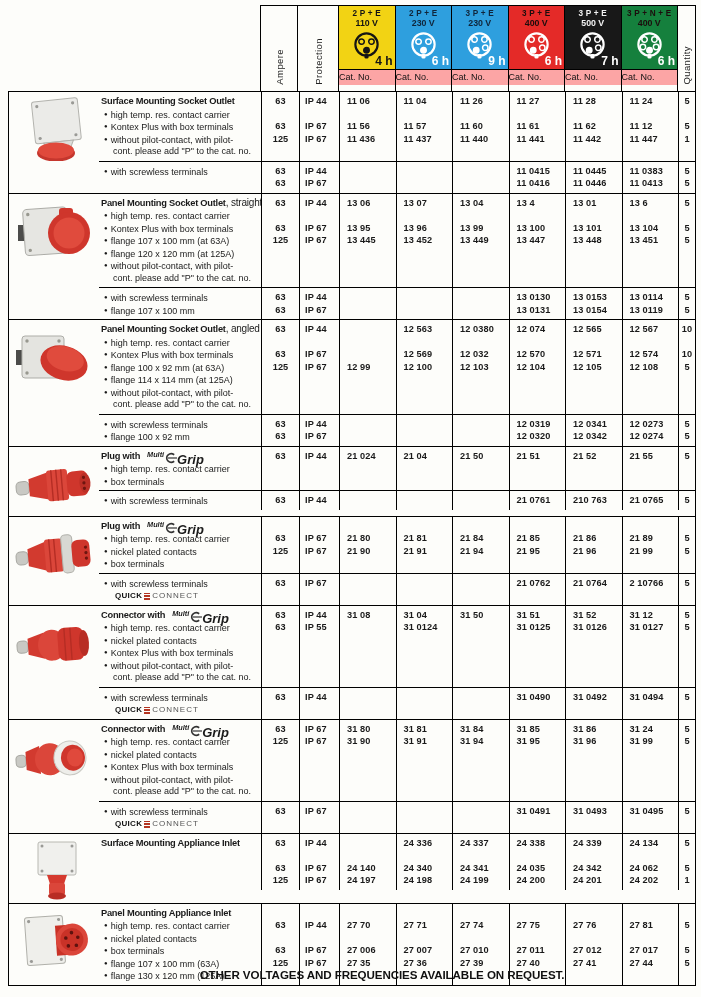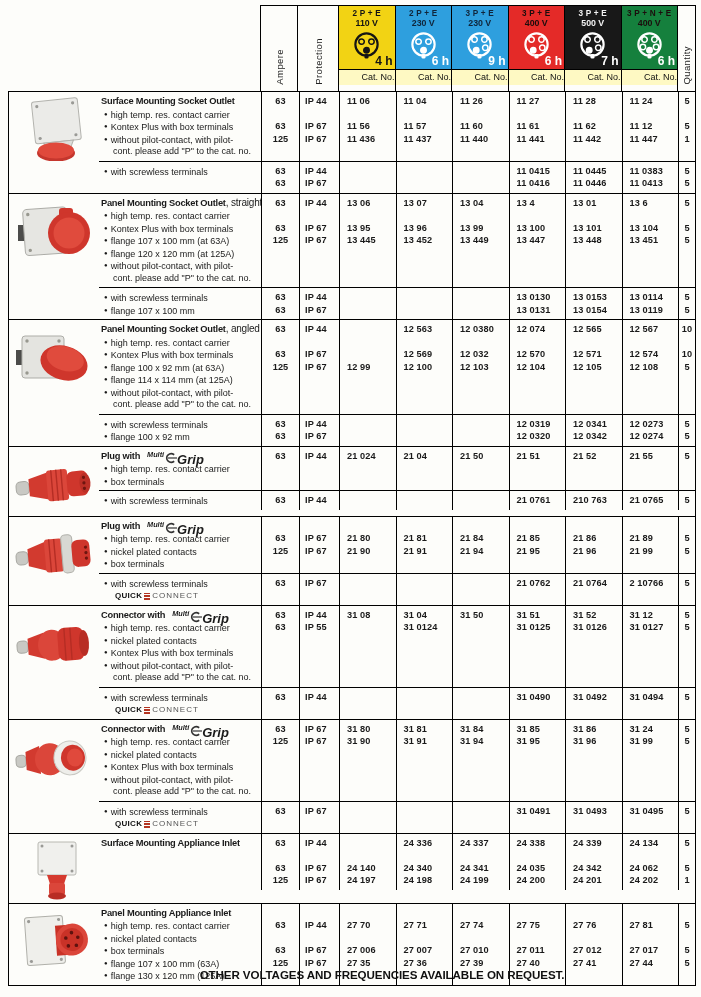--- a/index.html
+++ b/index.html
@@ -17,21 +17,21 @@
   .h-prot{width:40px;flex:none;border-left:none;border-right:none;}
   .h-qty{flex:1;border-right:1px solid #000;}
   .vtext{writing-mode:vertical-rl;transform:rotate(180deg);font-size:9.5px;color:#222;letter-spacing:.4px;}
   .h-cols{display:flex;flex:none;}
   .h-col{width:56.5px;flex:none;box-sizing:border-box;border-left:1px solid #000;border-top:1px solid #000;}
   .cblock{position:relative;height:63px;display:flex;flex-direction:column;align-items:center;padding-top:3px;box-sizing:border-box;}
   .cfg{font-size:8.2px;font-weight:700;letter-spacing:.2px;white-space:nowrap;}
   .volt{font-size:8.8px;font-weight:700;}
   .face{margin-top:0;}
   .clock{position:absolute;right:2px;bottom:1px;font-size:12px;font-weight:700;}
-  .catno{height:15px;line-height:14px;text-align:right;font-size:9px;border-top:1px solid #000;background:#fef9c3;color:#111;}
+  .catno{height:15px;line-height:14px;text-align:left;font-size:9px;border-top:1px solid #000;background:#fca5a5;color:#111;}
   
   .tbody{border:1.5px solid #000;background:#fdfdfa;}
   .sec{display:flex;}
   .sec + .sec{border-top:1.5px solid #000;}
   .img-cell{width:90px;flex:none;display:flex;justify-content:center;align-items:flex-start;padding-top:5px;box-sizing:border-box;}
   .right{flex:1;display:flex;flex-direction:column;}
   .part{display:flex;}
   .part.sub{border-top:1px solid #000;}
   .cell{box-sizing:border-box;padding:3px 0;}
   .desc{width:162px;flex:none;padding-left:2px;overflow:hidden;}

